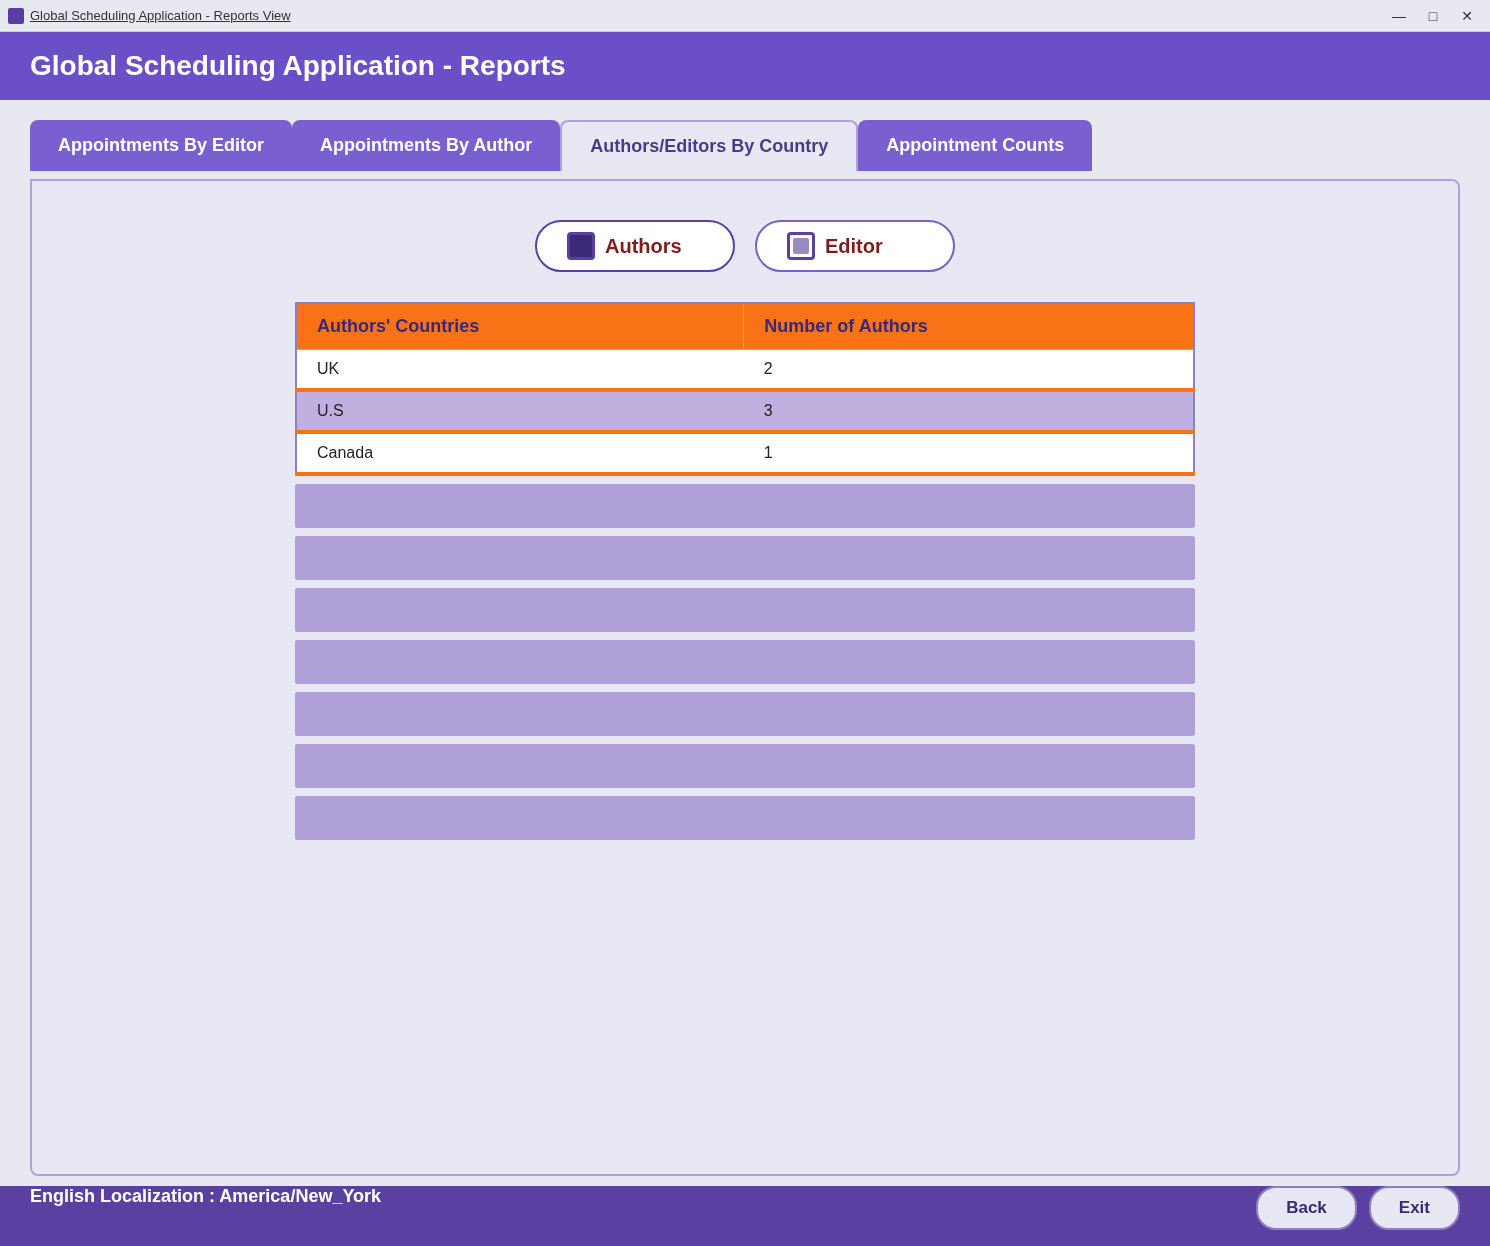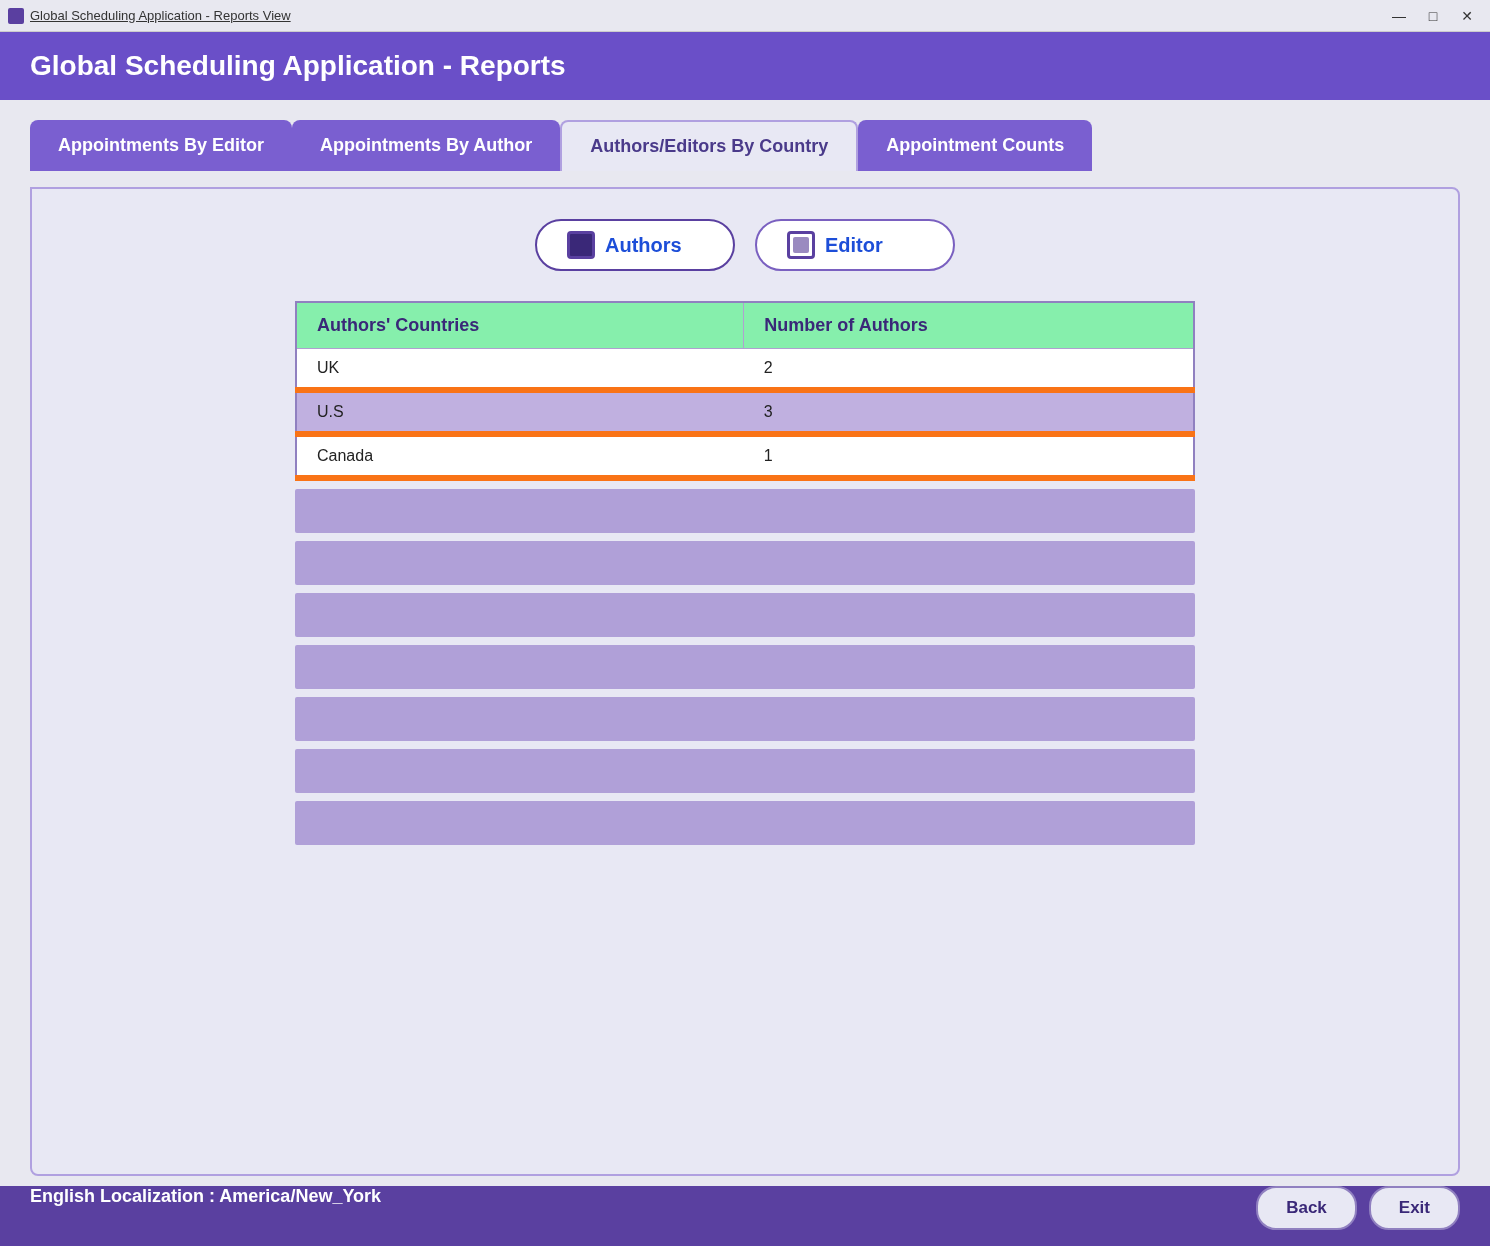--- a/index.html
+++ b/index.html
@@ -69,21 +69,21 @@
       display: flex;
       flex-direction: column;
       background: #e8e8f0;
       padding: 20px 30px 10px 30px;
     }
 
     
     .tabs {
       display: flex;
       gap: 0;
-      margin-bottom: 16px;
+      margin-bottom: 8px;
     }
     .tab {
       padding: 14px 28px;
       font-size: 18px;
       font-weight: bold;
       cursor: pointer;
       border-radius: 8px 8px 0 0;
       border: none;
       color: white;
       background: #7a5fd0;
@@ -117,22 +117,23 @@
       display: flex;
       align-items: center;
       gap: 10px;
       padding: 10px 30px;
       border: 2px solid #7a60c0;
       border-radius: 30px;
       background: white;
       cursor: pointer;
       font-size: 20px;
       font-weight: bold;
-      color: #1d4ed8;
+      color: #7f1d1d;
       min-width: 200px;
+      margin-top: 9px;
     }
     .radio-option.selected {
       border-color: #5a40a0;
     }
     .radio-circle {
       width: 28px;
       height: 28px;
       border: 3px solid #5a40a0;
       border-radius: 4px;
       display: flex;
@@ -157,33 +158,33 @@
       border-radius: 2px;
     }
 
     
     .data-table {
       width: 900px;
       border-collapse: collapse;
       border: 2px solid #9080c0;
     }
     .data-table th {
-      background: #86efac;
+      background: #f97316;
       color: #3a2878;
       font-weight: bold;
       font-size: 18px;
       padding: 12px 20px;
       text-align: left;
       border: 1px solid #b0a0d0;
     }
     .data-table td {
       padding: 10px 20px;
       font-size: 16px;
       color: #222;
-      border-bottom: 6px solid #f97316;
+      border-bottom: 4px solid #f97316;
     }
     .data-table tr:nth-child(even) td {
       background: #c0b0e0;
     }
     .data-table tr:nth-child(odd) td {
       background: white;
     }
 
     
     .app-footer {

